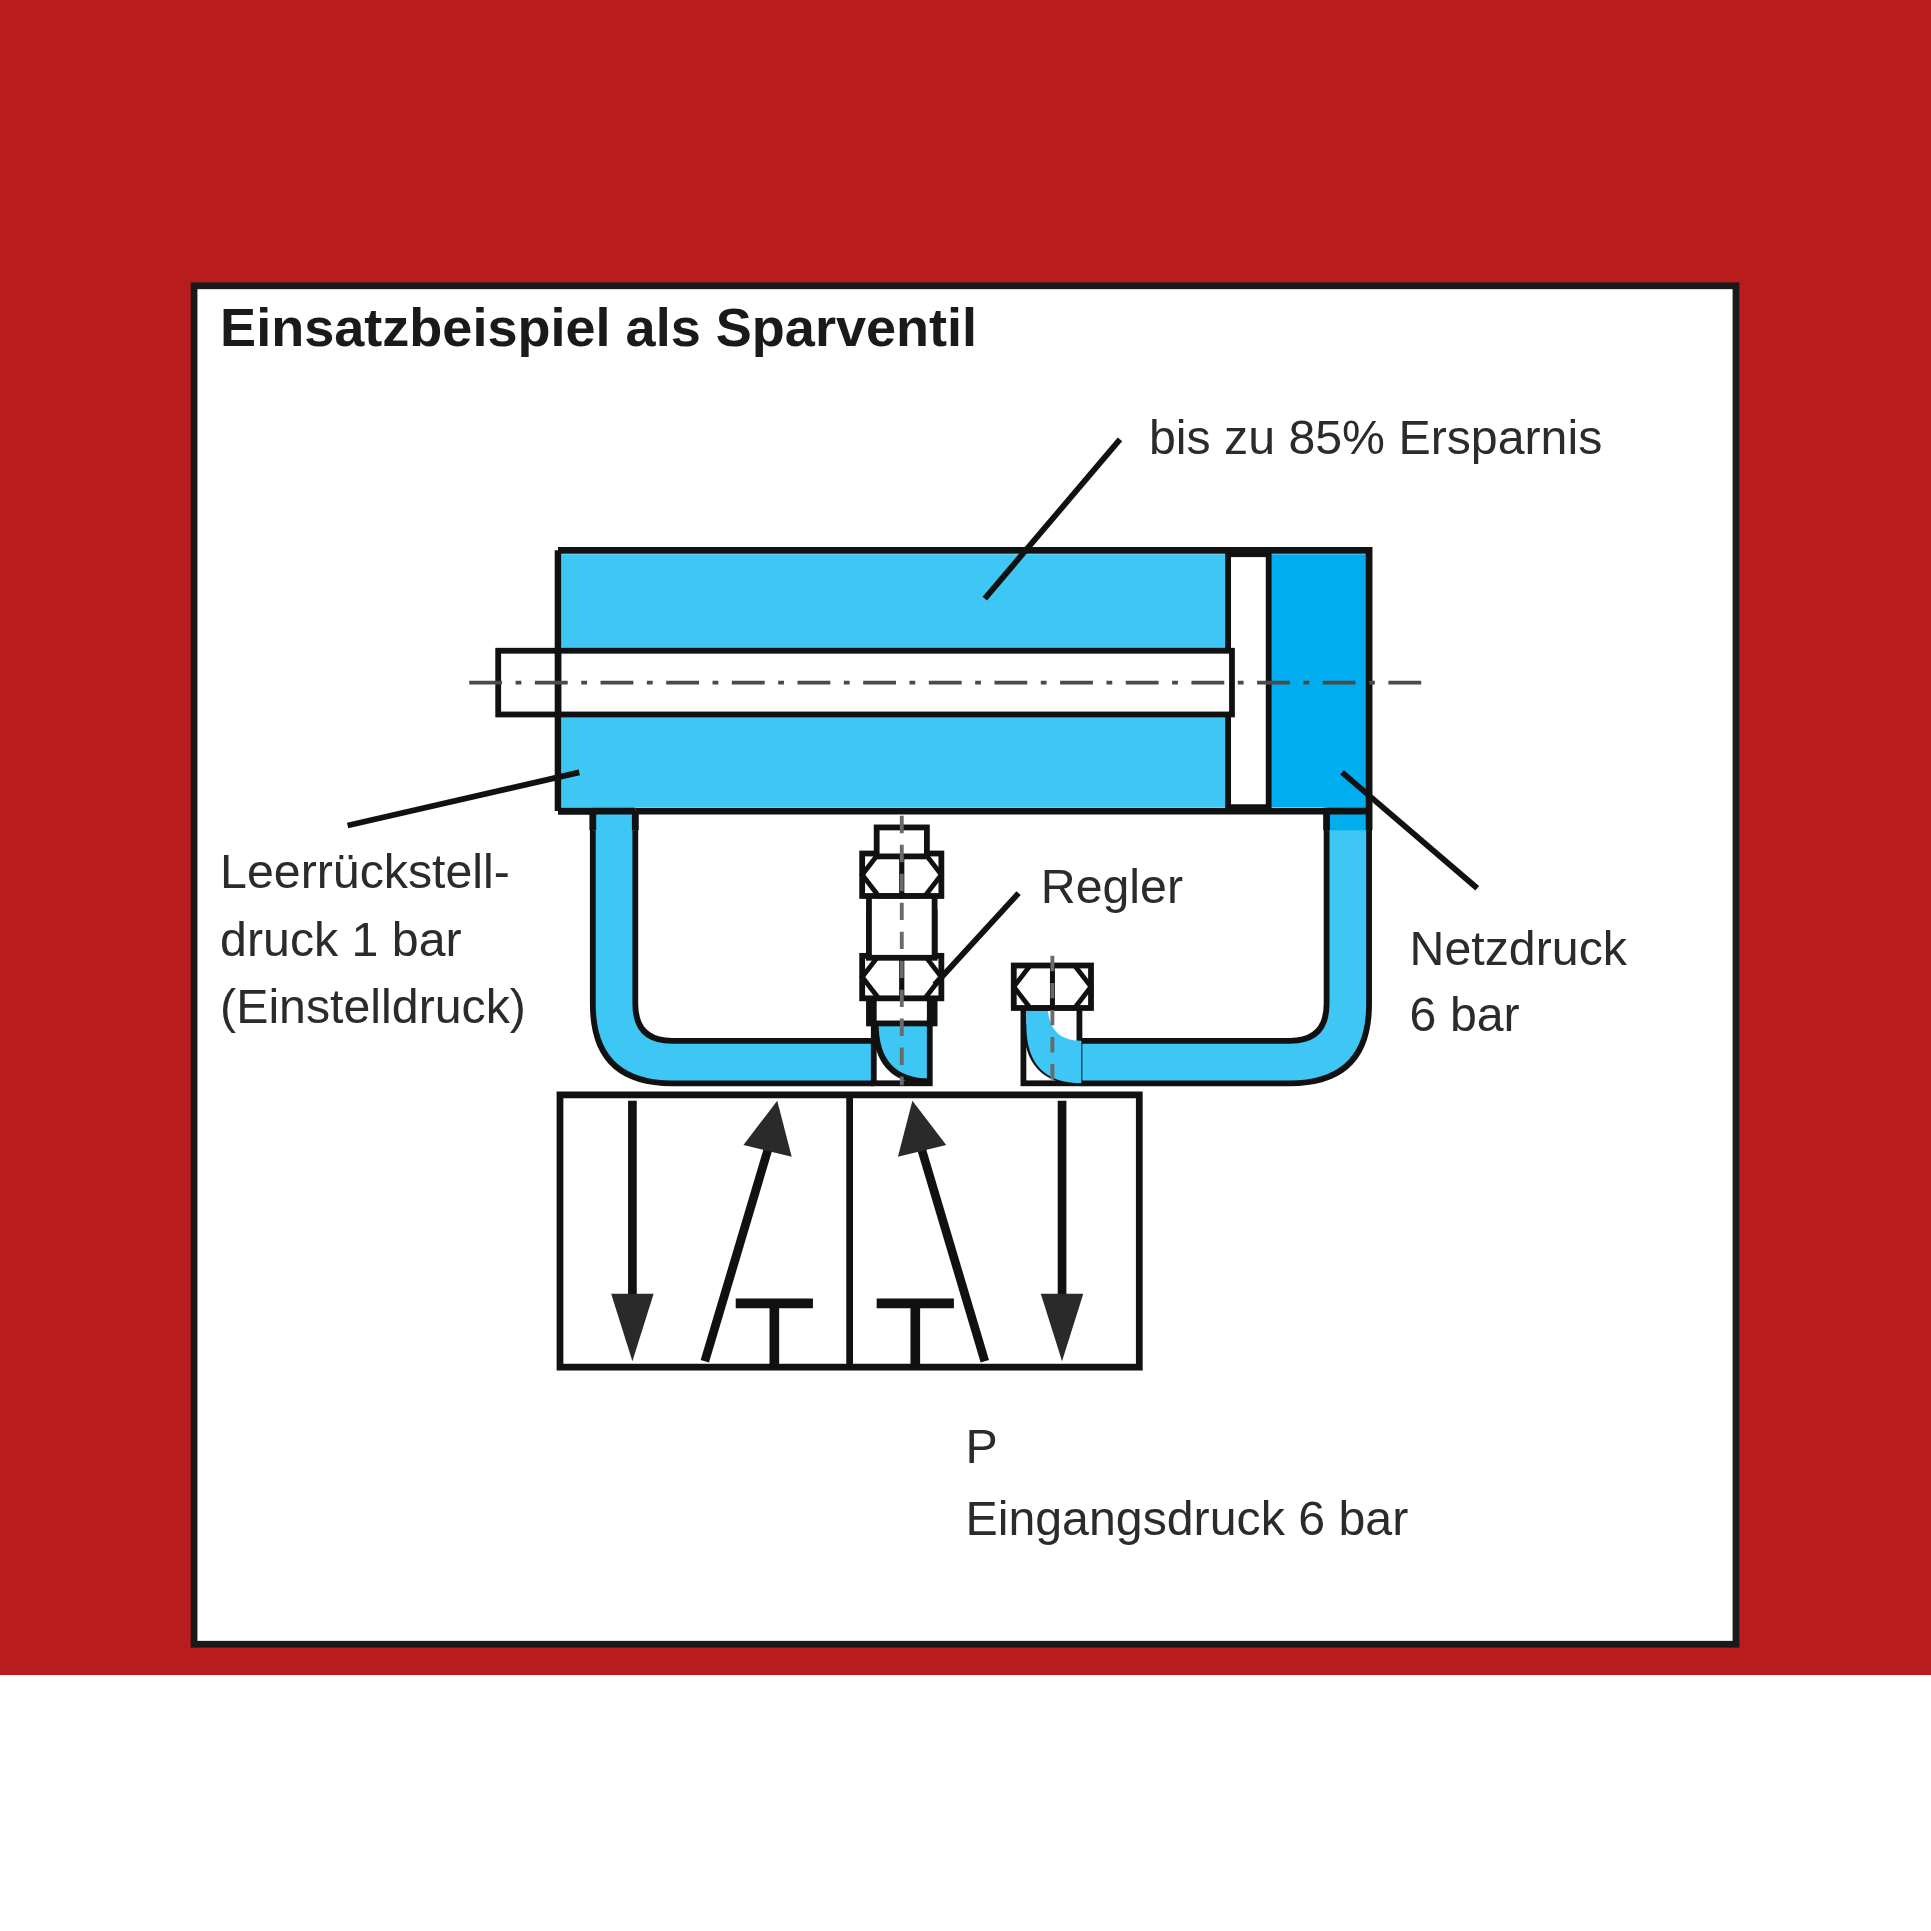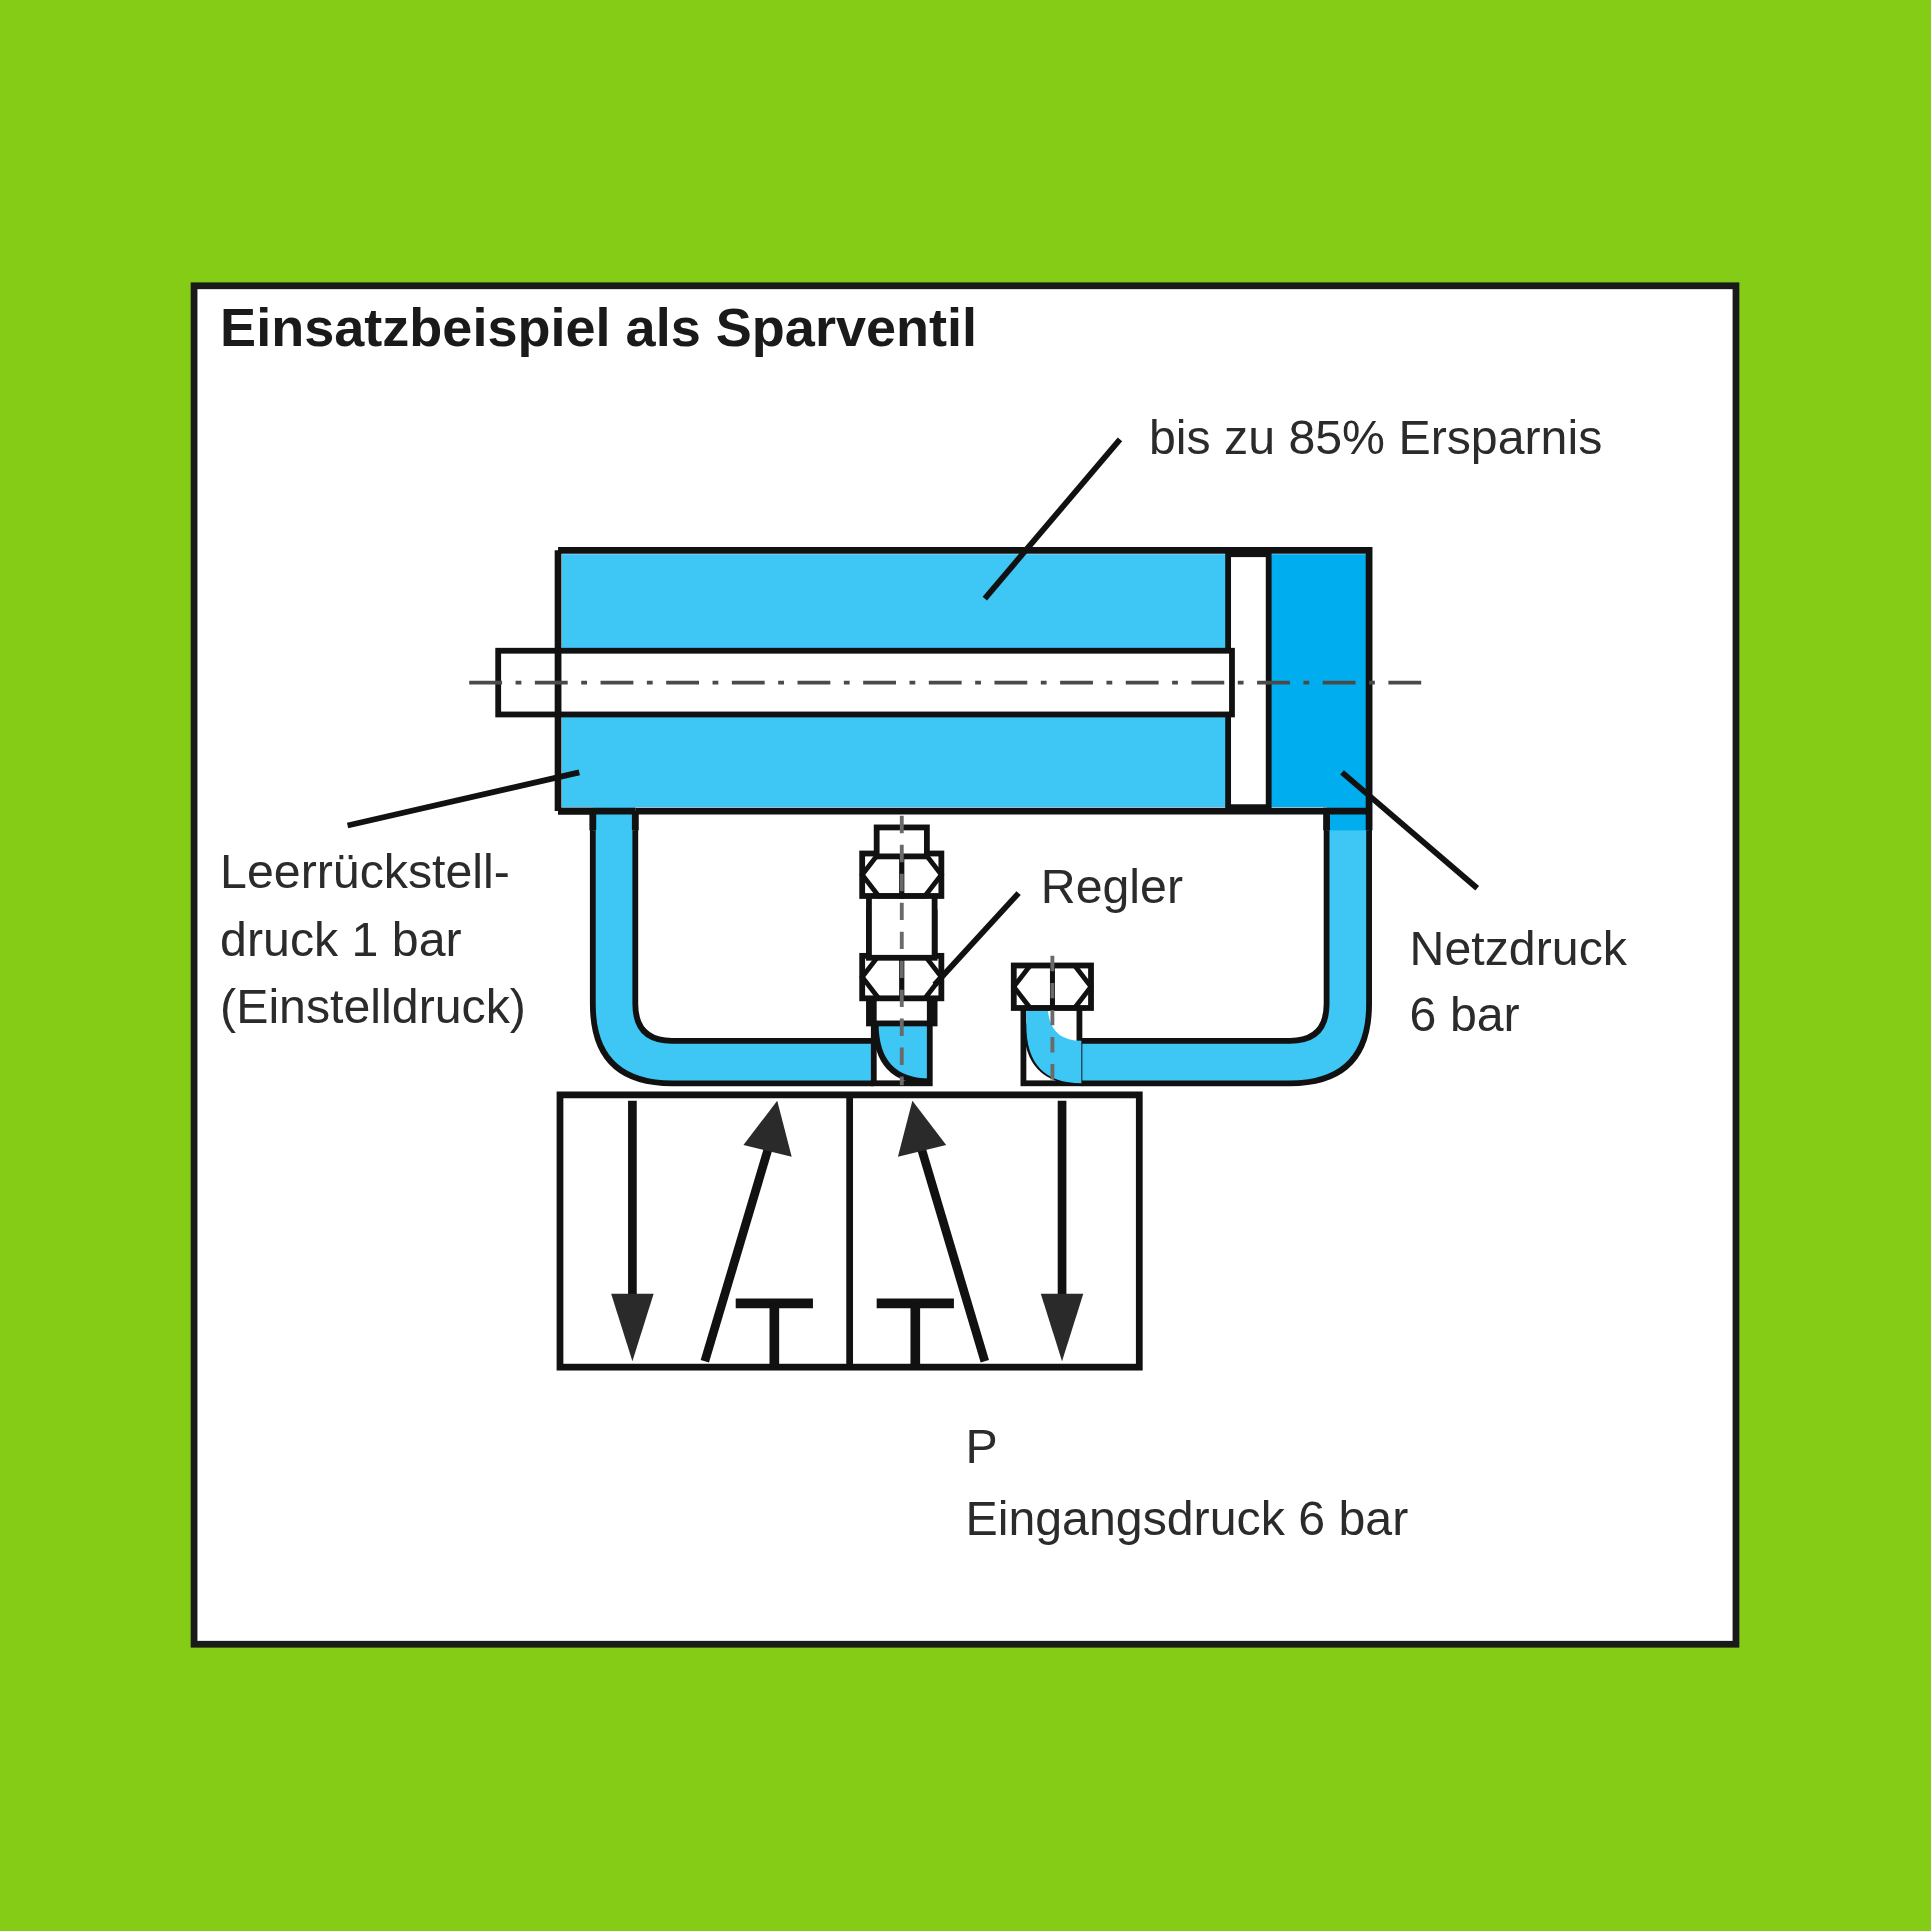--- a/index.html
+++ b/index.html
@@ -9,22 +9,22 @@
     width: 1931px;
     height: 1931px;
     overflow: hidden;
   }
   body {
     font-family: "Liberation Sans", sans-serif;
   }
   #stage {
     position: relative;
     width: 1931px;
-    height: 1931px;
-    background: #84cc16;
+    height: 1675px;
+    background: #b91c1c;
   }
   #diagram-svg {
     position: absolute;
     left: 0;
     top: 0;
     width: 1931px;
     height: 1931px;
   }
   .lbl {
     font-family: "Liberation Sans", sans-serif;

